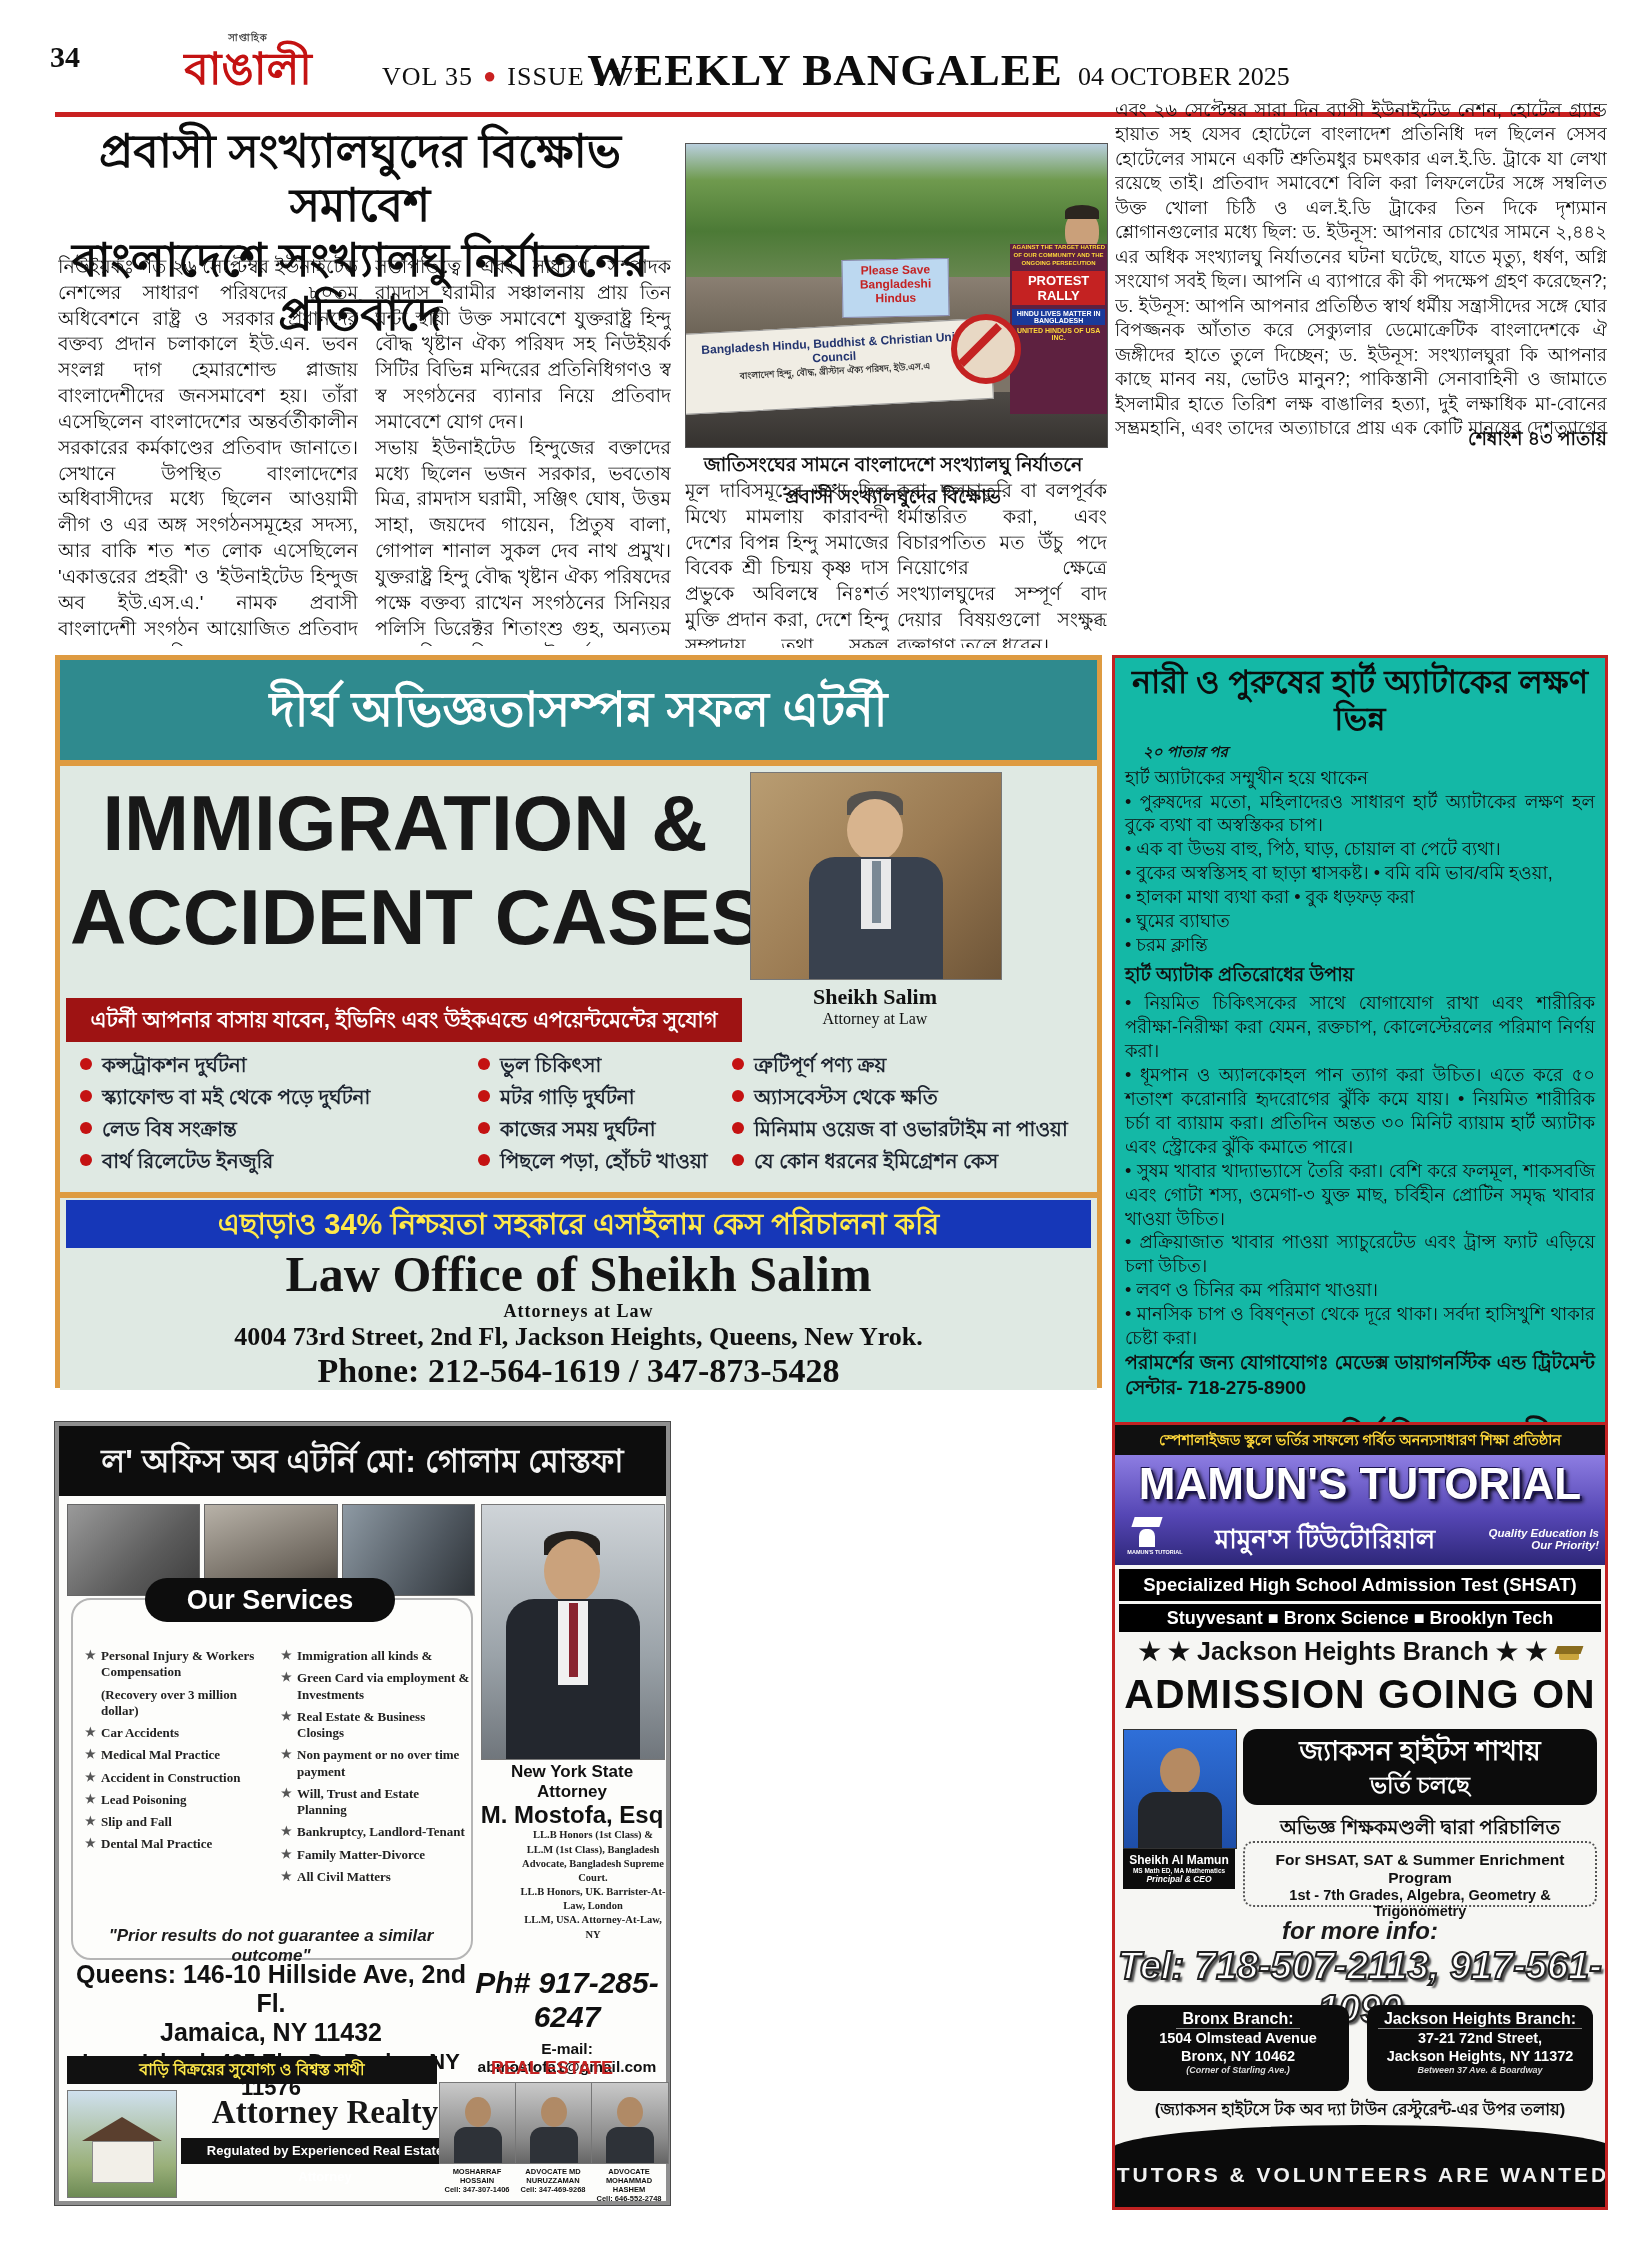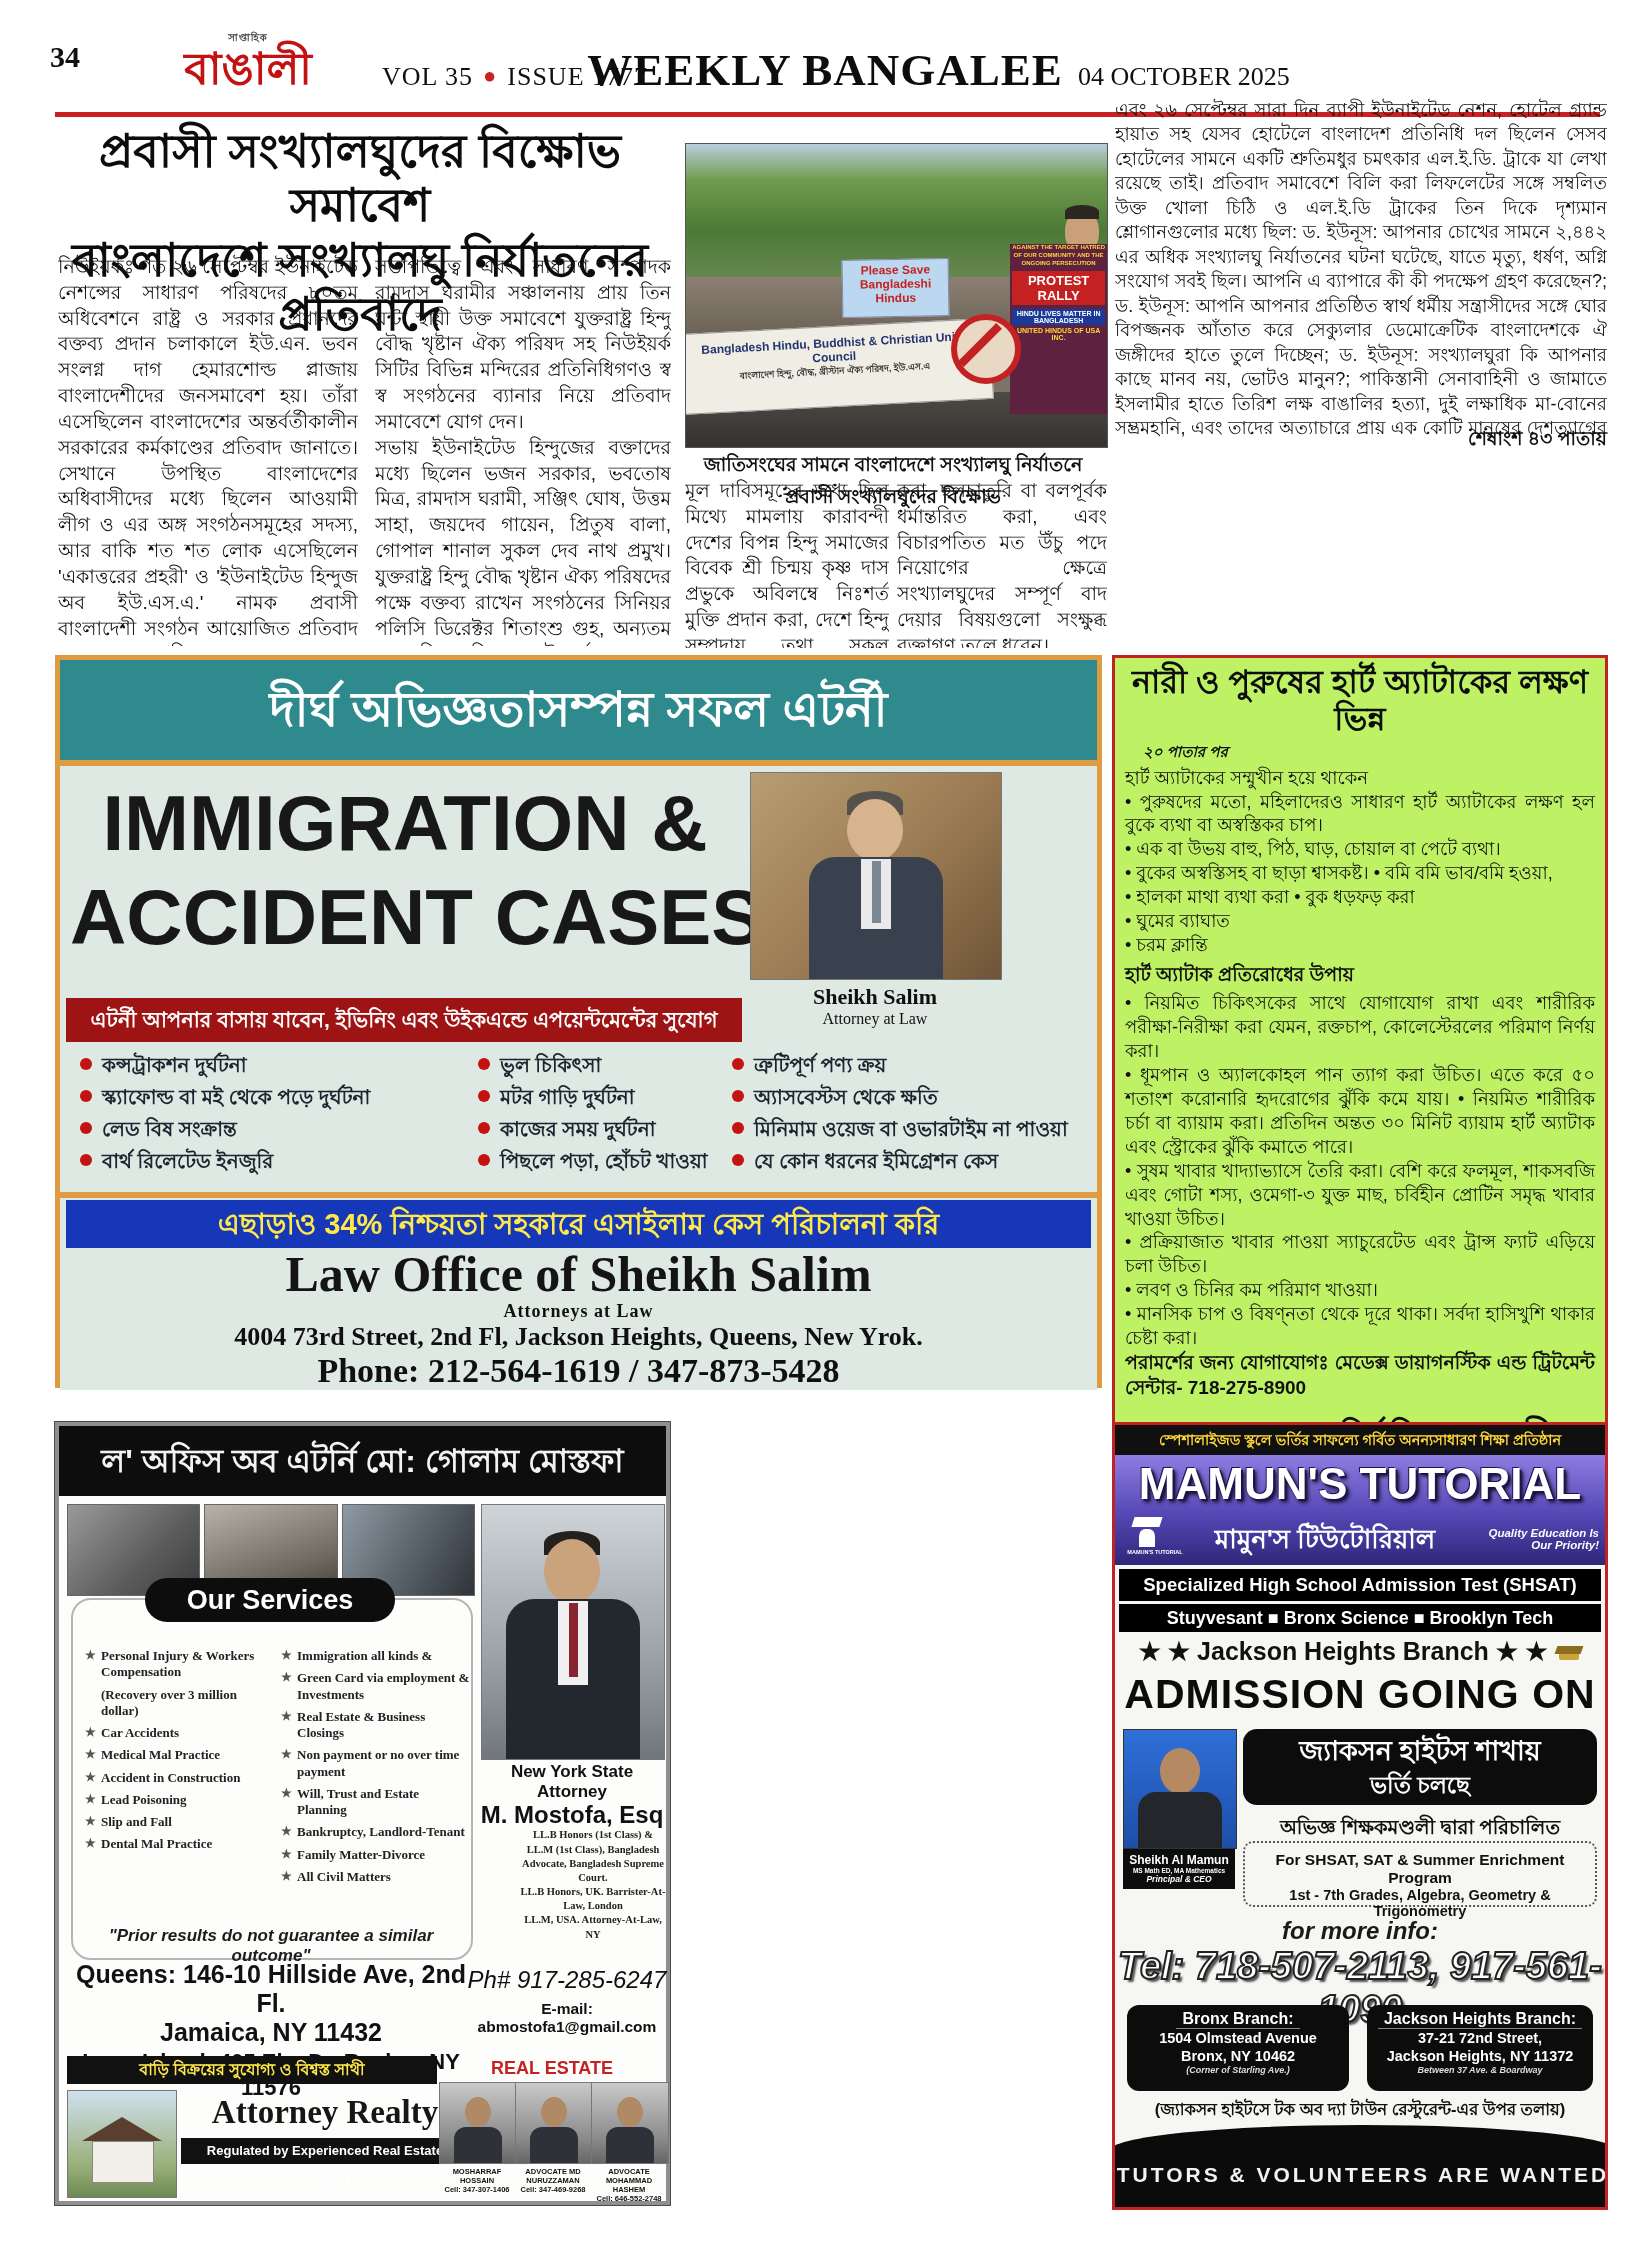--- a/index.html
+++ b/index.html
@@ -90,21 +90,21 @@
   .s-bluebar{position:absolute;left:6px;top:540px;width:1025px;height:48px;background:#1637b8;color:#ffe94a;
              font-weight:800;font-size:29px;line-height:48px;text-align:center;overflow:hidden;}
   .s-bottom{position:absolute;left:0;top:588px;width:100%;background:#dfe9e3;text-align:center;}
   .s-firm{font:800 50px "Liberation Serif",serif;color:#141414;line-height:1.05;}
   .s-sub{font:700 18px "Liberation Serif",serif;letter-spacing:1px;}
   .s-addr{font:700 26px "Liberation Serif",serif;}
   .s-phone{font:800 34px "Liberation Serif",serif;}
 
   
   .health{left:1112px;top:655px;width:496px;height:907px;border:3px solid #c22222;box-sizing:border-box;
-          padding:6px 10px;overflow:hidden;background:#bef264;}
+          padding:6px 10px;overflow:hidden;background:#14b8a6;}
   .h-title{font-weight:800;font-size:32px;text-align:center;line-height:1.15;color:#0c0c0c;}
   .h-meta{font-style:italic;font-weight:700;font-size:15px;margin:2px 0 2px 18px;}
   .h-line{font-size:18px;line-height:1.33;text-align:justify;}
   .h-sub{font-weight:800;font-size:19px;margin-top:2px;}
   .h-contact{font-weight:800;font-size:19px;line-height:1.3;text-align:justify;}
   .h-title2{font-weight:800;font-size:34px;text-align:center;margin-top:10px;}
   .h-body{font-size:18px;line-height:1.33;text-align:justify;}
 
   
   .mostafa{left:55px;top:1422px;width:615px;height:783px;border:4px solid #8f8f8f;outline:1px solid #4a4a4a;
@@ -134,21 +134,21 @@
            font:800 italic 17px "Liberation Sans",sans-serif;color:#1c1c1c;}
   .m-attorney{position:absolute;left:418px;top:336px;width:190px;text-align:center;}
   .m-alabel{font-weight:800;font-size:17px;}
   .m-aname{font-weight:800;font-size:24px;line-height:1.1;}
   .m-cred{font:700 10.5px "Liberation Serif",serif;line-height:1.35;color:#222;margin-left:42px;}
   .m-addr{position:absolute;left:12px;top:534px;width:400px;text-align:center;font-weight:800;color:#111;}
   .m-addr .l1{font-size:25px;}
   .m-addr .l2{font-size:25px;}
   .m-addr .l3{font-size:22px;margin-top:2px;}
   .m-phoneblk{position:absolute;left:408px;top:540px;width:200px;text-align:center;}
-  .m-ph{font-weight:400;font-size:24px;font-style:italic;}
+  .m-ph{font-weight:700;font-size:30px;font-style:italic;}
   .m-em{font-weight:700;font-size:15.5px;margin-top:6px;}
   .m-realtybar{position:absolute;left:8px;top:630px;width:370px;height:28px;background:#111;color:#ffe94a;
                font-weight:700;font-size:16px;line-height:28px;text-align:center;overflow:hidden;}
   .m-house{position:absolute;left:8px;top:664px;width:108px;height:106px;border:1px solid #777;
            background:linear-gradient(180deg,#cfe0ee 0%,#9ab07a 70%,#6d8a54 100%);overflow:hidden;}
   .m-house-roof{position:absolute;left:14px;top:26px;width:0;height:0;border-left:40px solid transparent;
            border-right:40px solid transparent;border-bottom:24px solid #5a3f2e;}
   .m-house-body{position:absolute;left:24px;top:50px;width:60px;height:40px;background:#f2efe8;border:1px solid #888;}
   .m-realtyname{position:absolute;left:122px;top:668px;width:288px;text-align:center;
                 font:800 33px "Liberation Serif",serif;color:#161616;}

